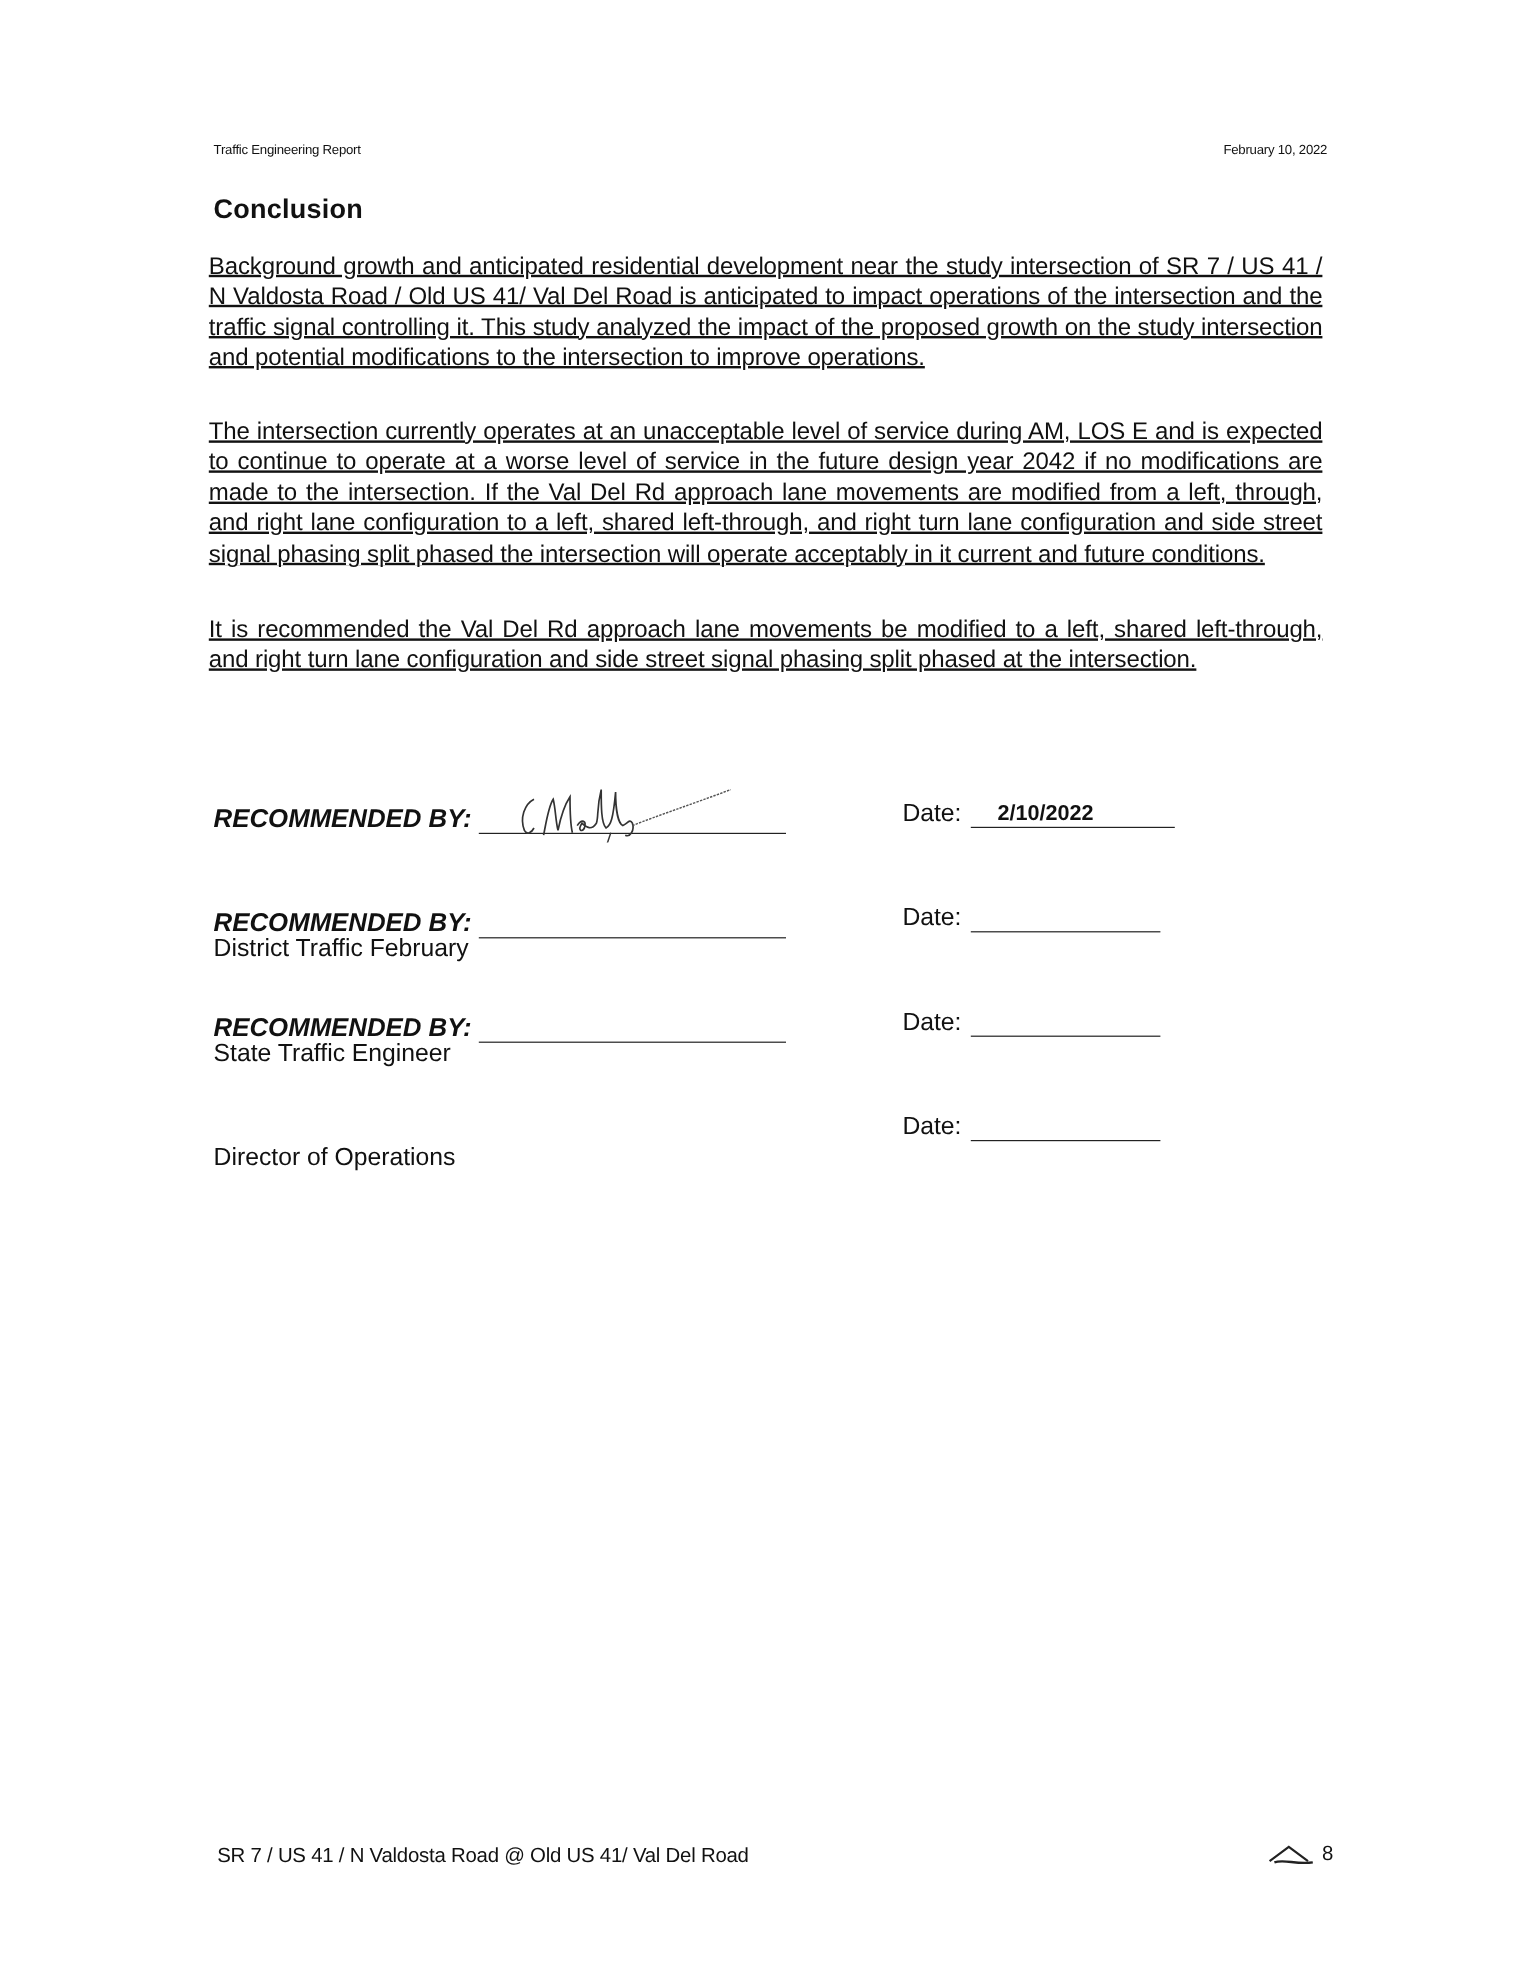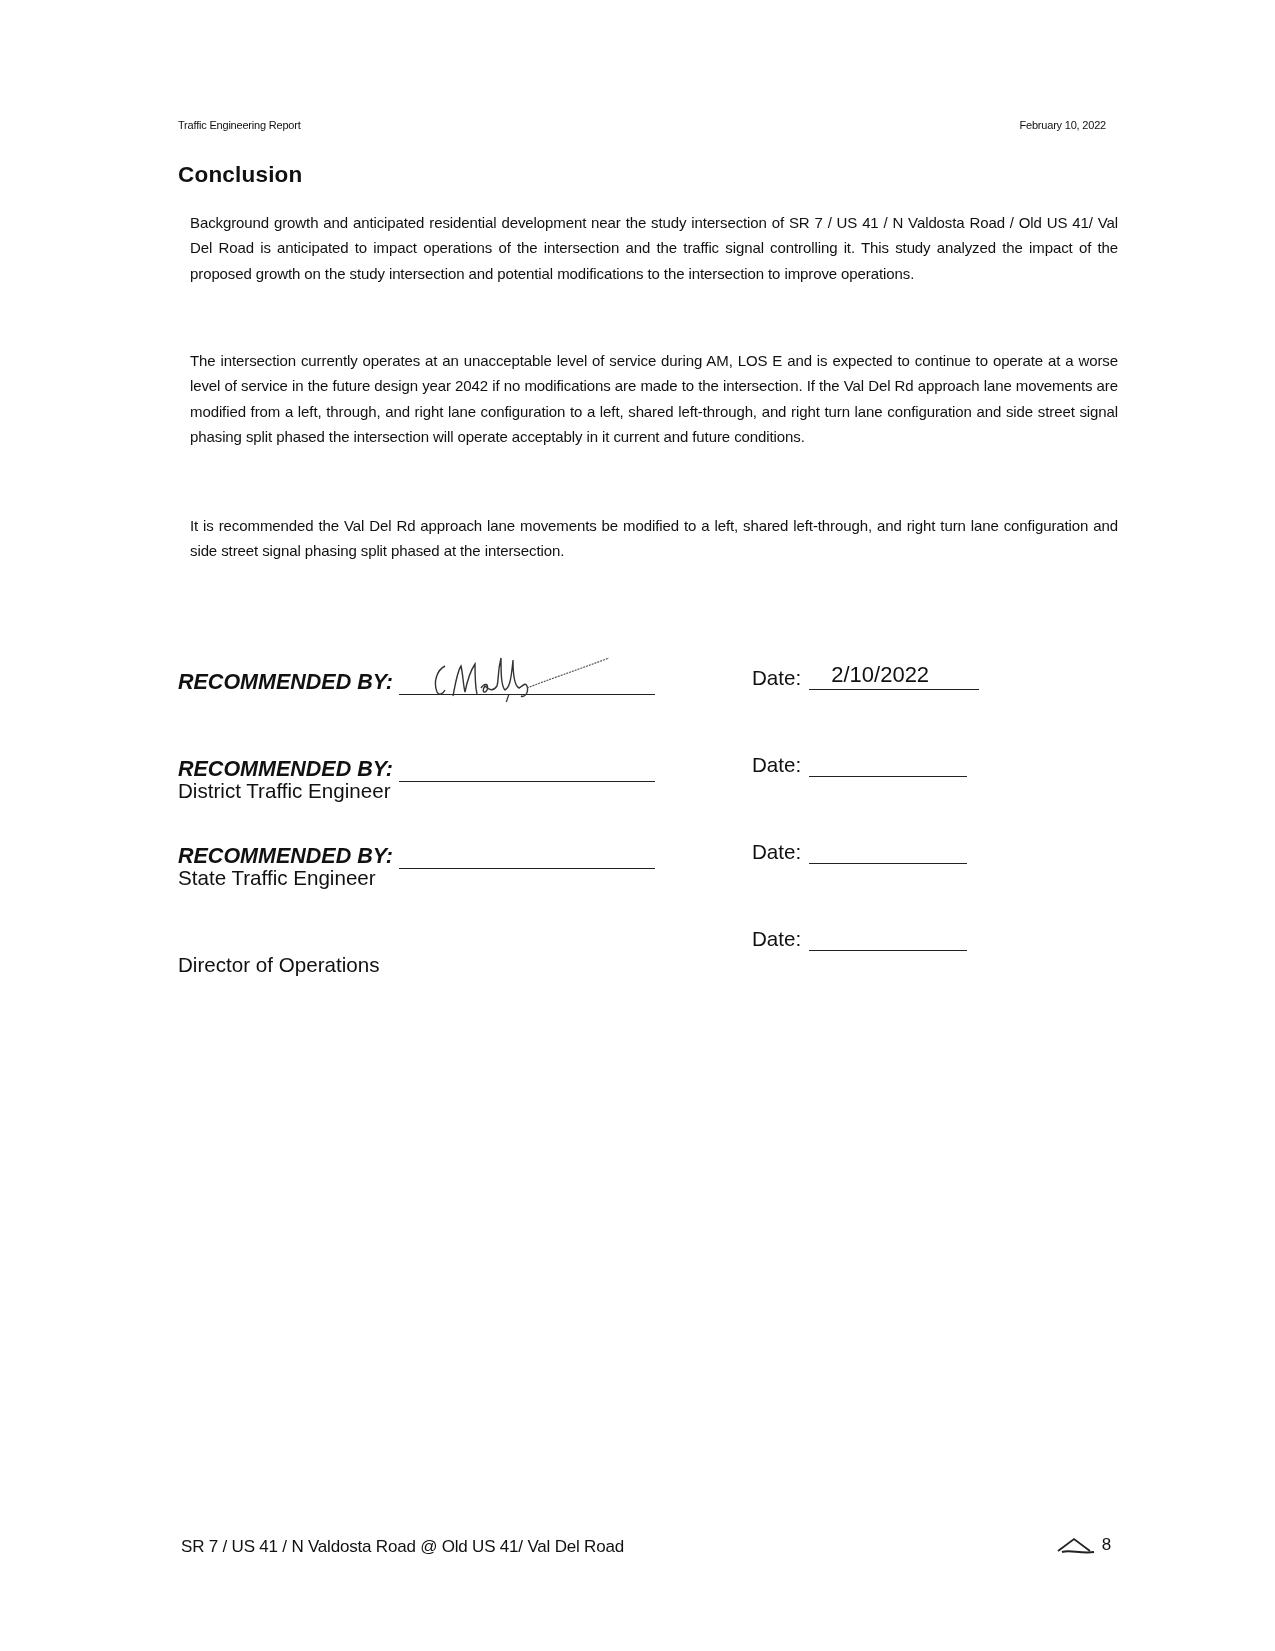--- a/index.html
+++ b/index.html
@@ -10,23 +10,24 @@
   .header {
     position: absolute; left: 178px; top: 119px; width: 928px;
     display: flex; justify-content: space-between;
     font-size: 11px; letter-spacing: -0.2px;
   }
   .heading {
     position: absolute; left: 178px; top: 162px;
     font-size: 22.5px; font-weight: bold; letter-spacing: 0.2px;
   }
   .body-text {
-    position: absolute; left: 190px; width: 928px;
-    font-size: 15px; line-height: 25.4px; text-align: justify;
+    position: absolute; left: 174px; width: 928px;
+    font-size: 20px; line-height: 25.4px; text-align: justify;
     letter-spacing: -0.1px;
+    text-decoration: underline;
   }
   #p1 { top: 210px; }
   #p2 { top: 348px; }
   #p3 { top: 513px; }
   .sig-block { position: absolute; left: 178px; width: 928px; height: 60px; }
   .sig-line {
     position: absolute; left: 0; top: 5px; height: 28px;
     font-size: 21.5px; font-weight: bold; display: flex; align-items: flex-end;
     white-space: nowrap;
     font-style: italic;
@@ -40,21 +41,21 @@
   }
   .date-part {
     position: absolute; left: 574px; top: 0; height: 28px;
     font-size: 20.6px; display: flex; align-items: flex-end; white-space: nowrap; text-align: right;
   }
   .date-blank {
     display: inline-block; border-bottom: 1.6px solid #222; height: 22px;
     margin-left: 8px; width: 158px; position: relative;
   }
   .date-value {
-    position: absolute; left: 22px; bottom: 1px; font-size: 22px; font-weight: normal;
+    position: absolute; left: 22px; bottom: 1px; font-size: 18px; font-weight: bold;
   }
   .signature-svg { position: absolute; left: 28px; bottom: -8px; }
   .footer {
     position: absolute; left: 181px; top: 1537px; width: 930px;
     font-size: 17px; letter-spacing: -0.2px;
   }
   .footer-right {
     position: absolute; right: 0; top: -2px; display: flex; align-items: center; gap: 6px;
   }
 </style>
@@ -91,21 +92,21 @@
       <span class="date-value">2/10/2022</span>
     </span>
   </div>
 </div>
 
 <div class="sig-block" style="top:749px;">
   <div class="sig-line">
     <span>RECOMMENDED BY:</span>
     <span class="blank" style="width:256px;"></span>
   </div>
-  <div class="sig-title">District Traffic Engineer</div>
+  <div class="sig-title">District Traffic February</div>
   <div class="date-part">
     <span>Date:</span>
     <span class="date-blank">
       <span class="date-value"></span>
     </span>
   </div>
 </div>
 
 <div class="sig-block" style="top:836px;">
   <div class="sig-line">

